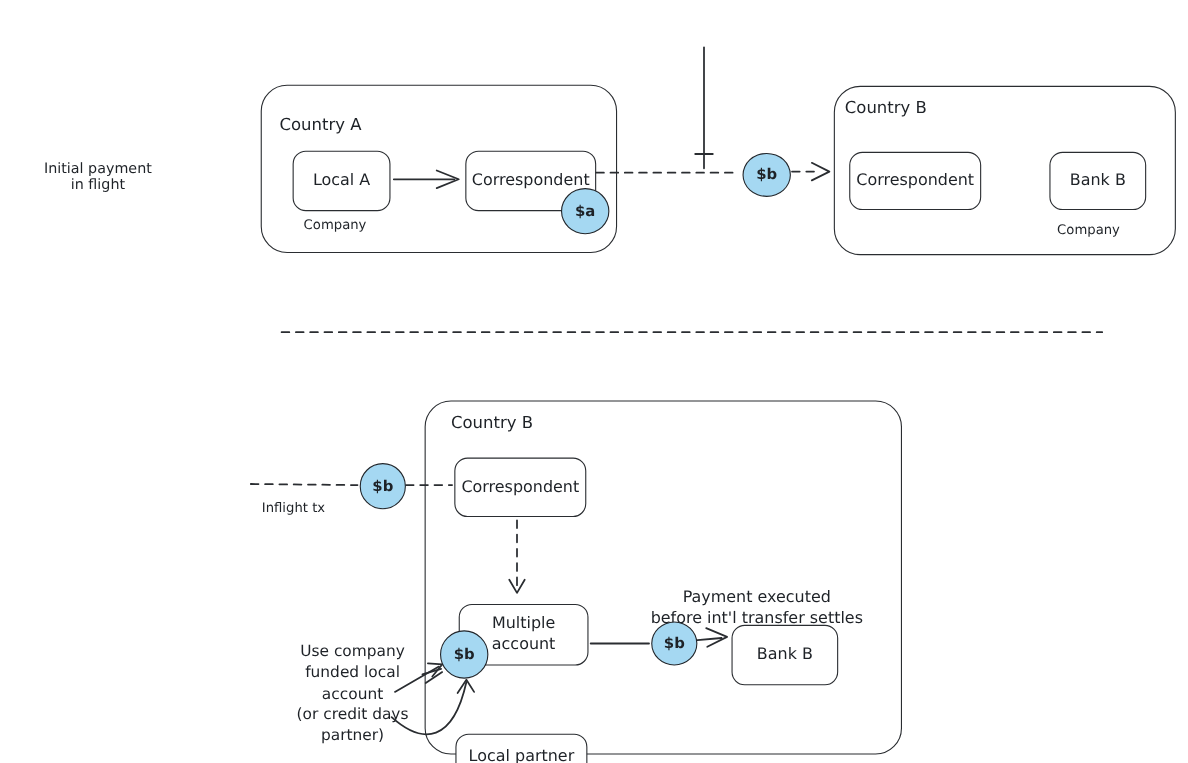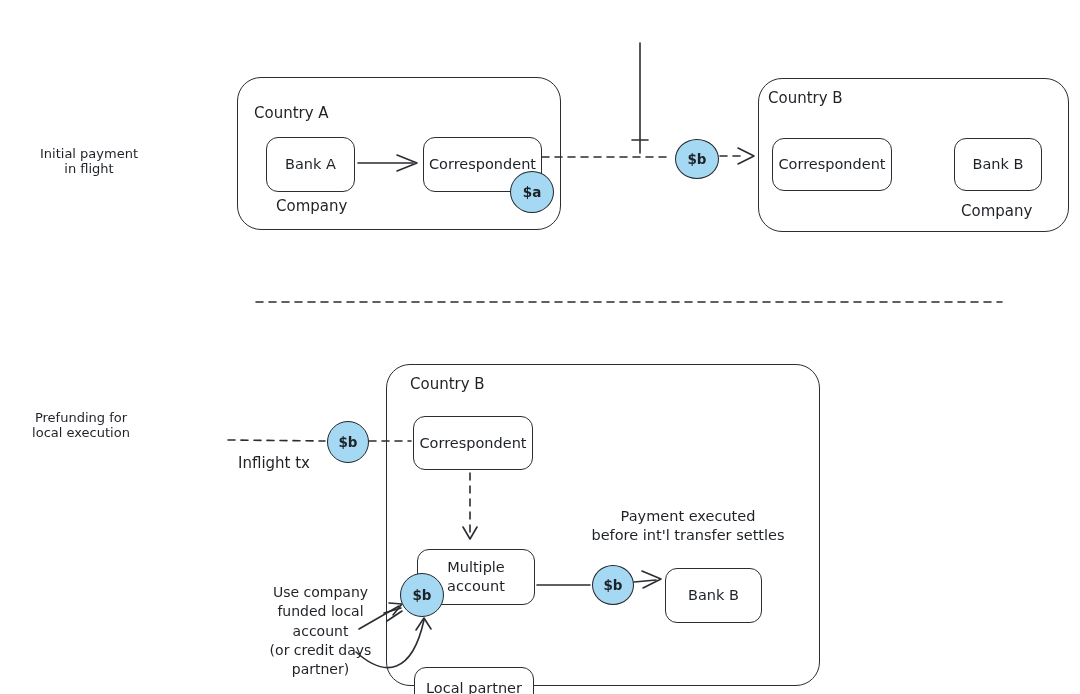--- a/index.html
+++ b/index.html
@@ -28,21 +28,21 @@
     display:block;
   }
   .country-title{
     position:absolute;
     font-size:15px;
     z-index:1;
     white-space:nowrap;
   }
   .txt{
     position:absolute;
-    font-size:15px;
+    font-size:12px;
     white-space:nowrap;
     z-index:1;
   }
   .multiline{white-space:pre-line;text-align:center;line-height:1.28;}
   .badge{
     position:absolute;
     border-radius:50%;
     background:#a5d8f2;
     border:1.7px solid #22262b;
     display:flex;align-items:center;justify-content:center;
@@ -69,58 +69,56 @@
 
 <div id="canvas">
 
   <div class="side-label" style="left:8px;top:146px;width:162px;">Initial payment
 in flight</div>
 
 
   <div class="box country" style="left:237px;top:77px;width:322px;height:151px;"></div>
   <div class="country-title" style="left:254px;top:88px;margin-top:16px;">Country A</div>
 
-  <div class="box" style="left:266px;top:137px;width:87px;height:53px;">Bank A</div>
+  <div class="box" style="left:266px;top:137px;width:87px;height:53px;">Local A</div>
   <div class="box" style="left:423px;top:137px;width:117px;height:53px;">Correspondent</div>
   <div class="txt" style="left:276px;top:197px;">Company</div>
 
   <div class="badge" style="left:510px;top:171px;width:42px;height:40px;">$a</div>
 
   <div class="badge" style="left:675px;top:139px;width:42px;height:38px;">$b</div>
 
   <div class="box country" style="left:758px;top:78px;width:309px;height:152px;"></div>
   <div class="country-title" style="left:768px;top:89px;">Country B</div>
 
   <div class="box" style="left:772px;top:138px;width:118px;height:51px;">Correspondent</div>
   <div class="box" style="left:954px;top:138px;width:86px;height:51px;">Bank B</div>
   <div class="txt" style="left:961px;top:202px;">Company</div>
 
-  <div class="side-label" style="left:0px;top:410px;width:162px;">Prefunding for
-local execution</div>
 
   <div class="badge" style="left:327px;top:421px;width:40px;height:40px;">$b</div>
   <div class="txt" style="left:238px;top:454px;">Inflight tx</div>
 
   <div class="box country" style="left:386px;top:364px;width:432px;height:320px;"></div>
   <div class="country-title" style="left:410px;top:375px;">Country B</div>
 
   <div class="box" style="left:413px;top:416px;width:118px;height:52px;">Correspondent</div>
 
   <div class="box multiline" style="left:417px;top:549px;width:116px;height:54px;">Multiple
 account</div>
 
   <div class="badge" style="left:400px;top:573px;width:42px;height:42px;">$b</div>
 
   <div class="badge" style="left:592px;top:565px;width:40px;height:38px;">$b</div>
 
   <div class="box" style="left:665px;top:568px;width:95px;height:53px;">Bank B</div>
 
   <div class="box" style="left:414px;top:667px;width:118px;height:40px;text-align:center;">Local partner</div>
 
-  <div class="txt multiline" style="left:568px;top:507px;width:240px;font-size:14.5px;text-align:center;">Payment executed
+  <div class="txt multiline" style="left:568px;top:534px;width:240px;font-size:14.5px;text-align:center;">Payment executed
 before int'l transfer settles</div>
 
   <div class="txt multiline" style="left:248px;top:583px;width:145px;font-size:14px;line-height:1.38;">Use company
 funded local
 account
 (or credit days
 partner)</div>
 
   <svg id="wires" width="1080" height="694" viewBox="0 0 1080 694">
 

